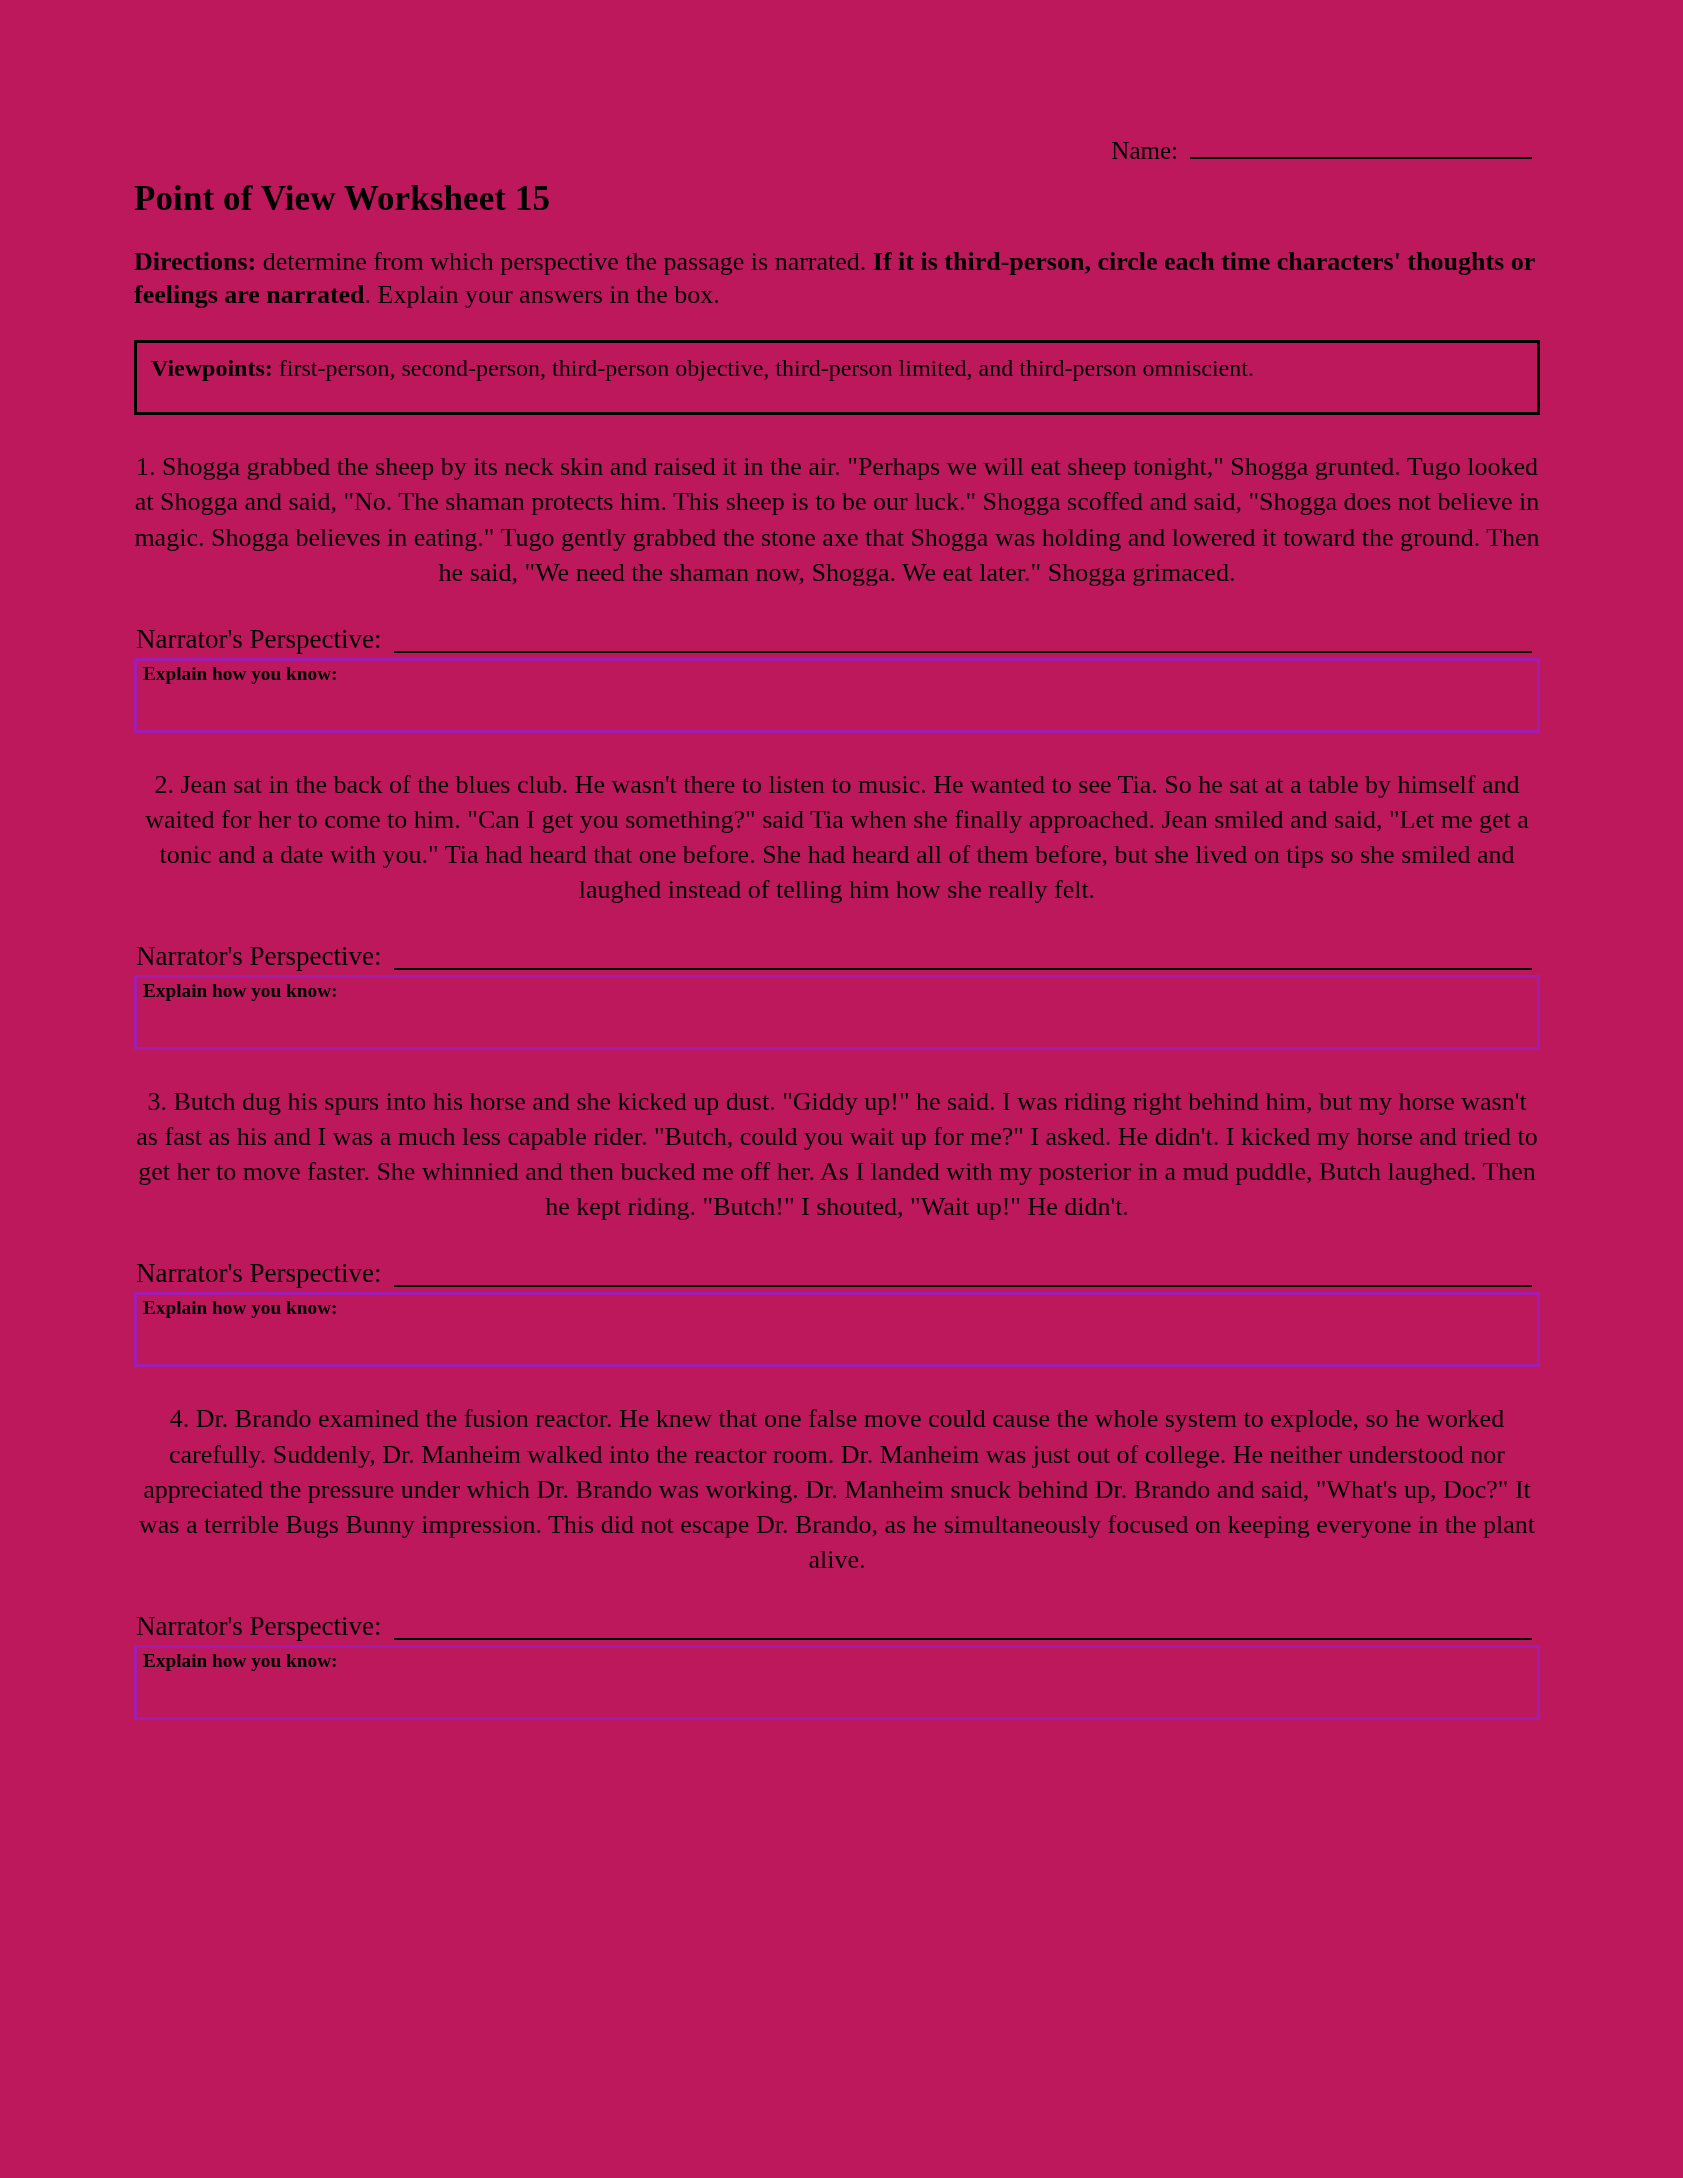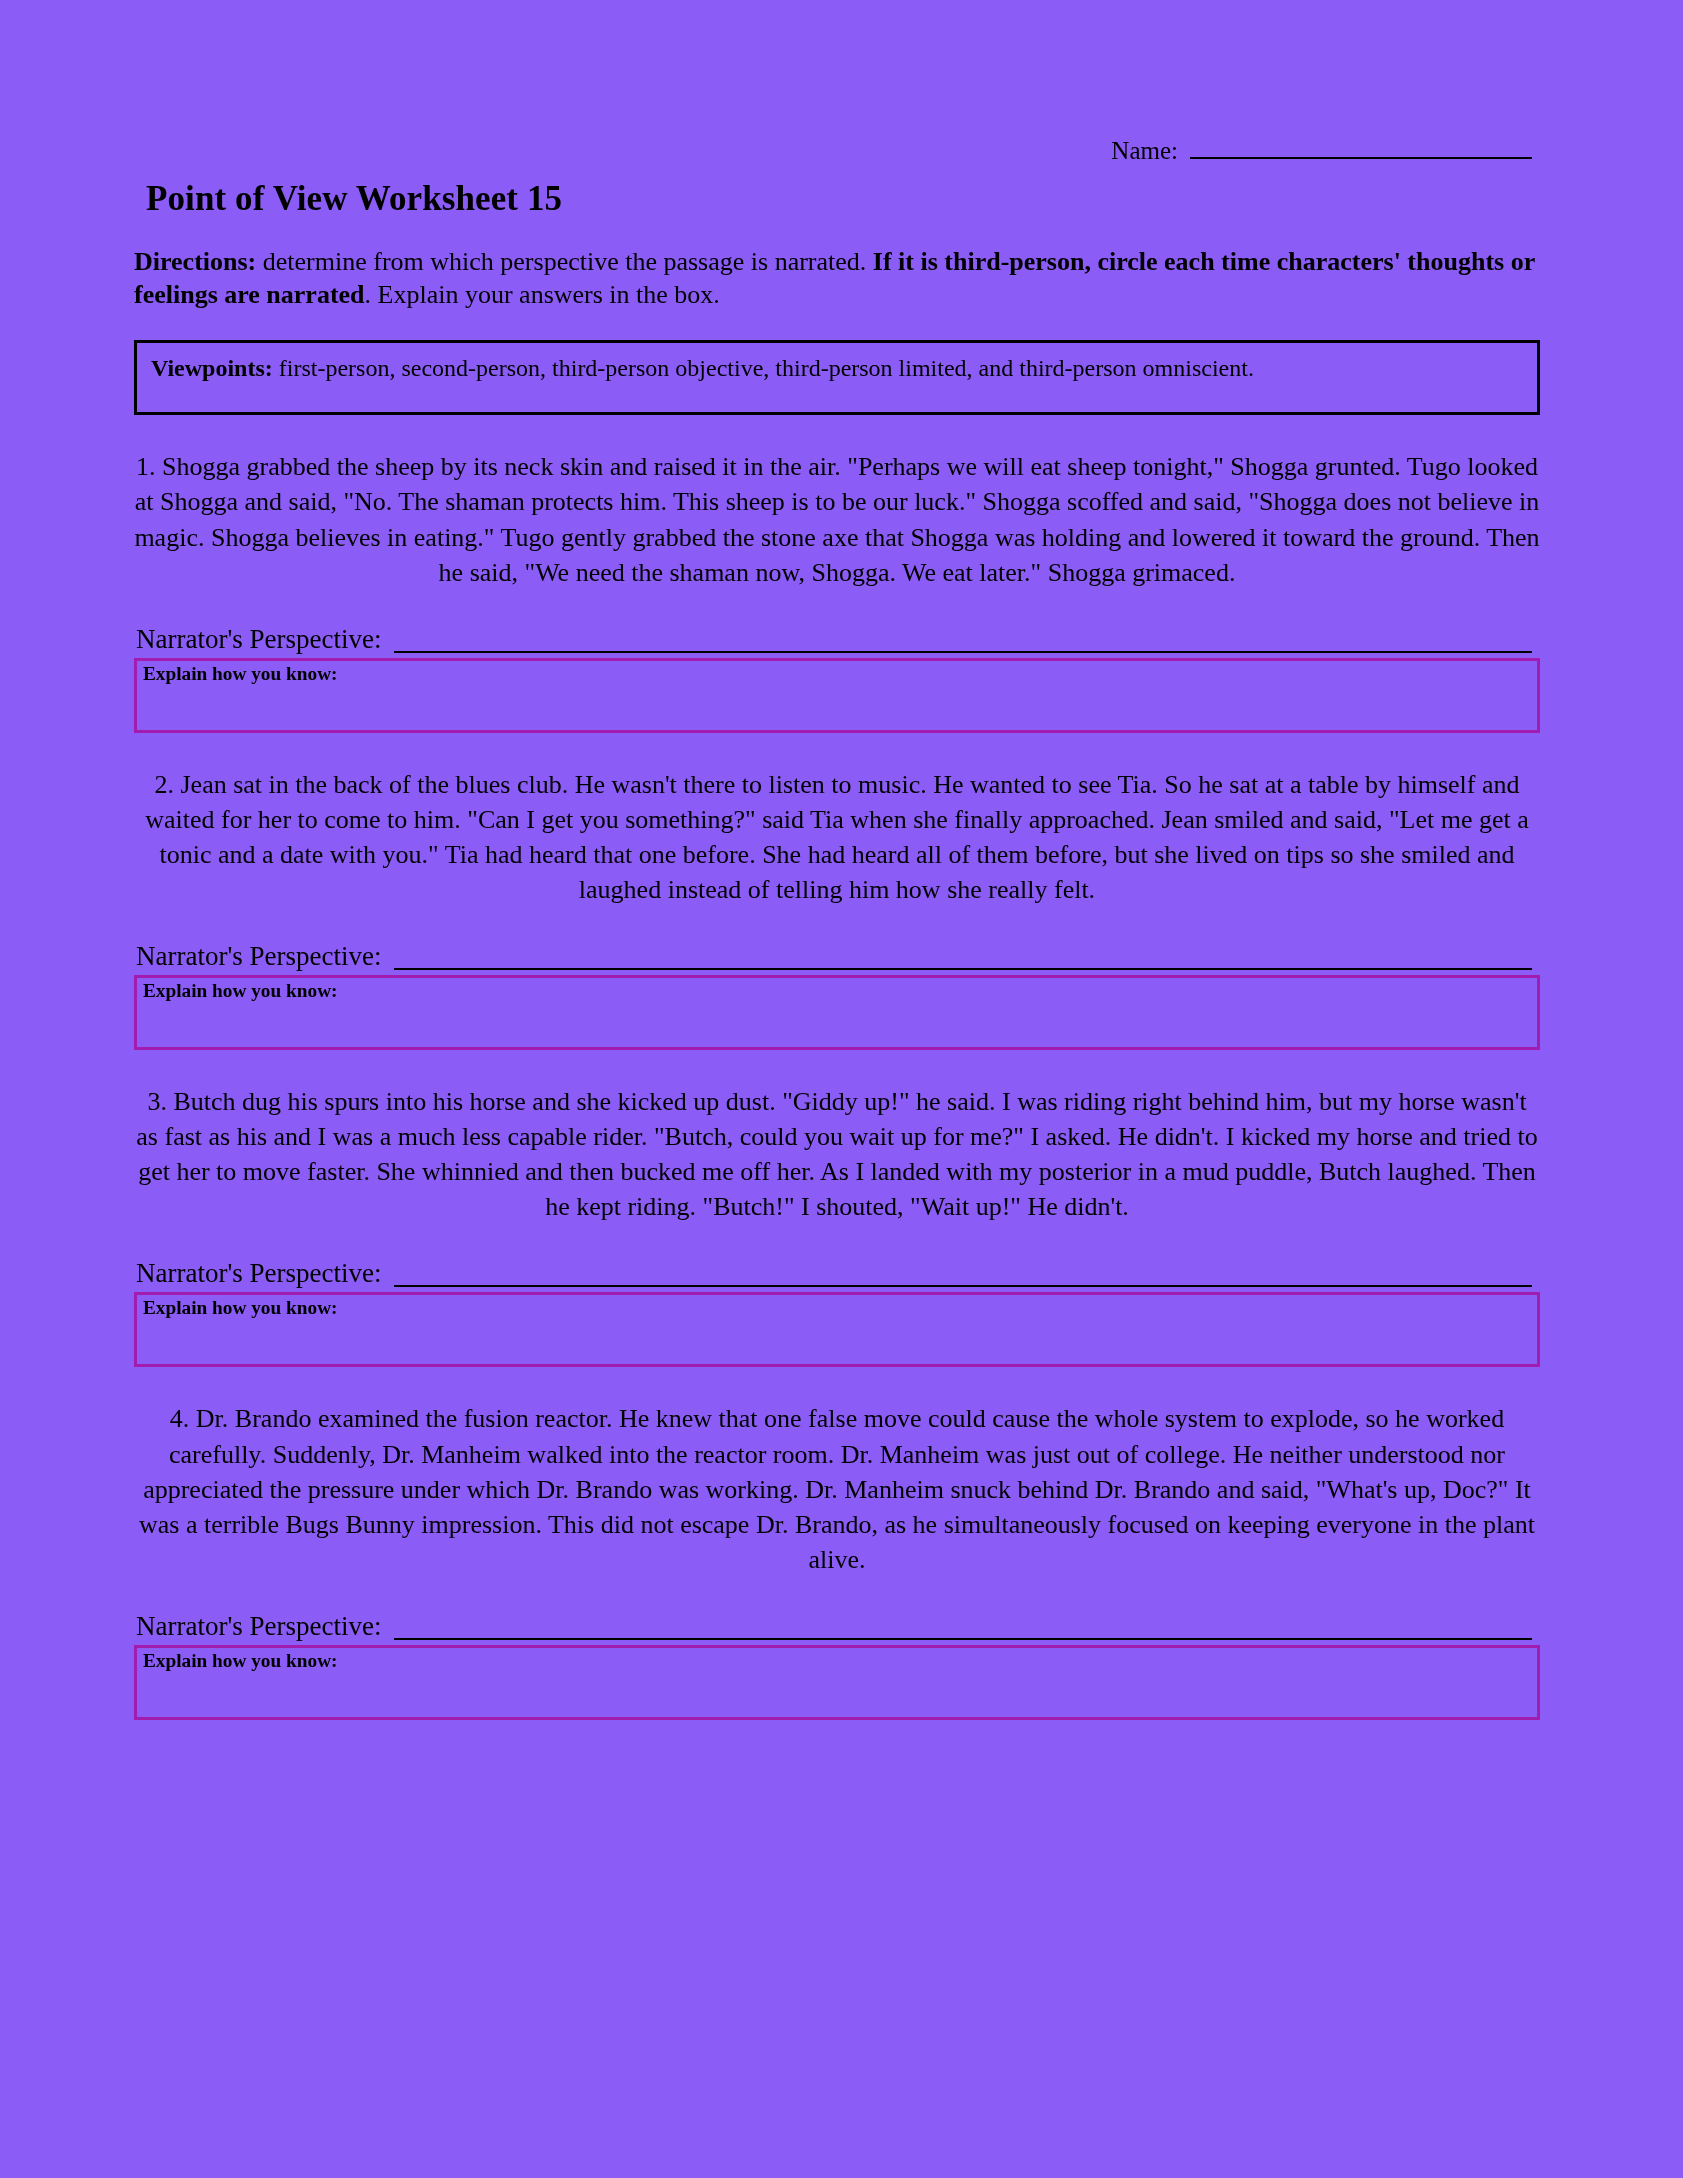--- a/index.html
+++ b/index.html
@@ -11,21 +11,21 @@
     width: 1683px;
     height: 2178px;
     font-family: "Liberation Serif", "DejaVu Serif", serif;
     color: #000000;
     -webkit-font-smoothing: none;
   }
   .page {
     position: relative;
     width: 1683px;
     height: 2178px;
-    background: #8b5cf6;
+    background: #be185d;
     box-sizing: border-box;
     padding: 0;
   }
   .sheet {
     position: absolute;
     left: 134px;
     top: 0;
     width: 1406px;
   }
 
@@ -48,21 +48,20 @@
     margin-left: 12px;
     border-bottom: 2px solid #000;
     height: 20px;
   }
 
   .title {
     font-size: 35px;
     font-weight: bold;
     margin-top: 16px;
     letter-spacing: 0.1px;
-    margin-left: 12px;
   }
 
   .directions {
     font-size: 26px;
     line-height: 1.28;
     margin-top: 26px;
     text-align: left;
   }
   .directions b { font-weight: bold; }
 

